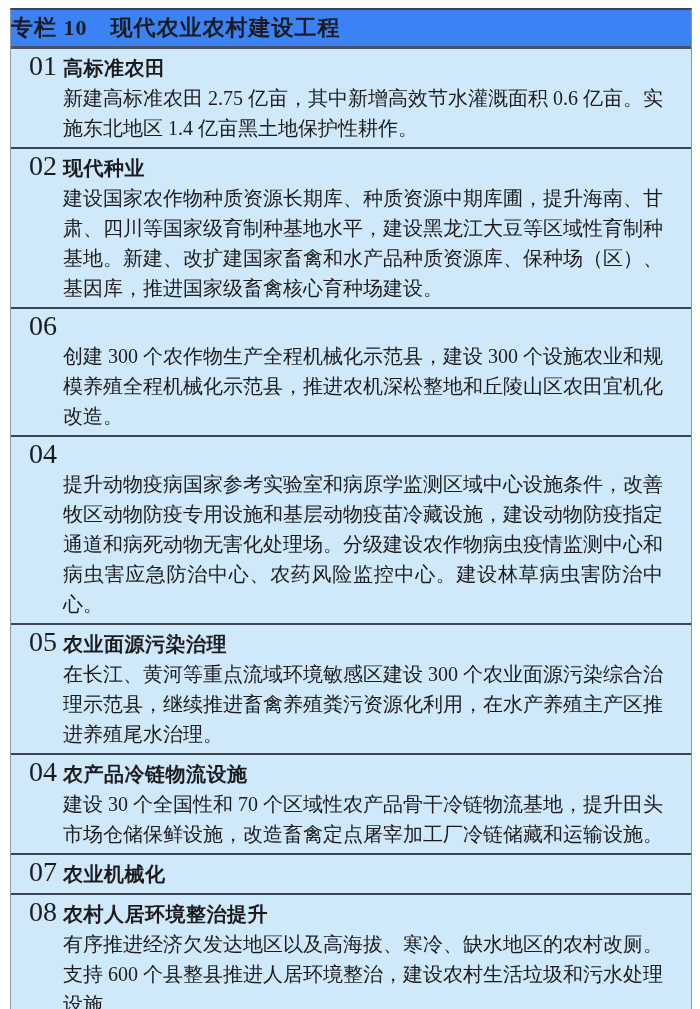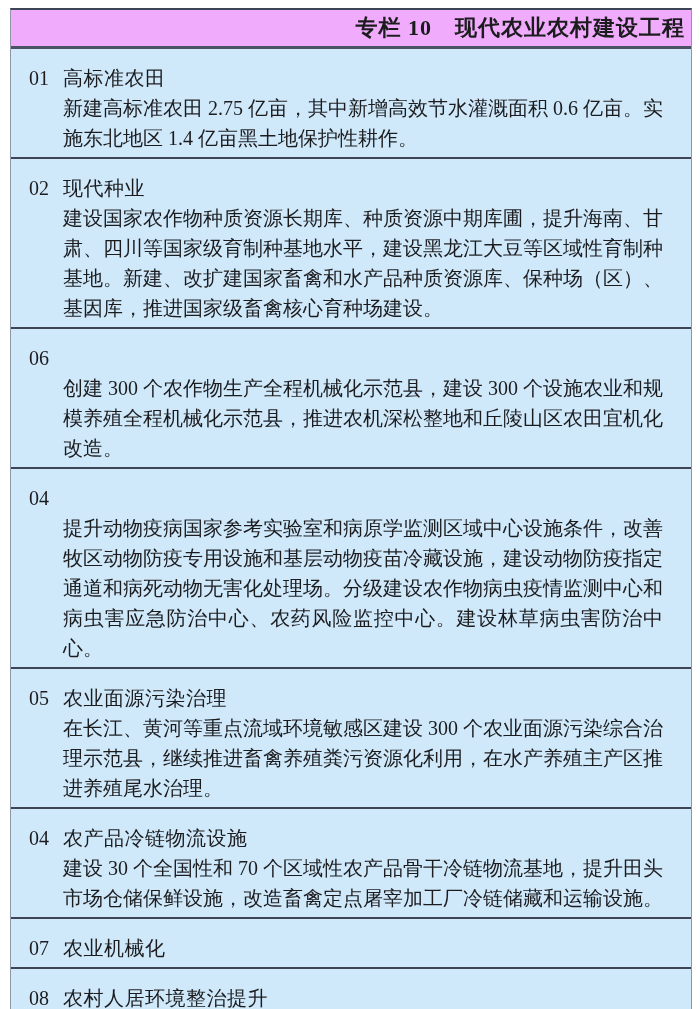--- a/index.html
+++ b/index.html
@@ -16,50 +16,49 @@
     box-sizing: border-box;
     margin: 8px 8px 0 10px;
     width: 682px;
     background: #cfe9fb;
     border-left: 1px solid #8d97a8;
     border-right: 1px solid #8d97a8;
     border-top: 2px solid #3d4453;
     border-bottom: 4px solid #3d4453;
   }
   .panel-title {
-    background: #f0abfc;
+    background: #3b82f6;
     border-bottom: 3px solid #4a5264;
-    text-align: right;
+    text-align: left;
     font-weight: bold;
     font-size: 22px;
     line-height: 28px;
-    padding: 4px 6px 4px 0;
+    padding: 4px 12px 4px 0;
     letter-spacing: 1px;
   }
   .section {
     border-bottom: 2px solid #3d4453;
     padding: 2px 20px 4px 18px;
   }
   .section:last-child {
     border-bottom: none;
   }
   .sec-header {
     display: flex;
     align-items: baseline;
     font-size: 20px;
     line-height: 30px;
   }
   .sec-num {
     flex: 0 0 34px;
     width: 34px;
-    font-size: 20px;
-    margin-top: 12px;
+    font-size: 28px;
   }
   .sec-title {
-    font-weight: normal;
+    font-weight: bold;
     letter-spacing: 0.5px;
   }
   .sec-body {
     margin: 0 8px 0 34px;
     font-size: 20px;
     line-height: 30px;
     text-align: justify;
     text-justify: inter-ideograph;
   }
 </style>

